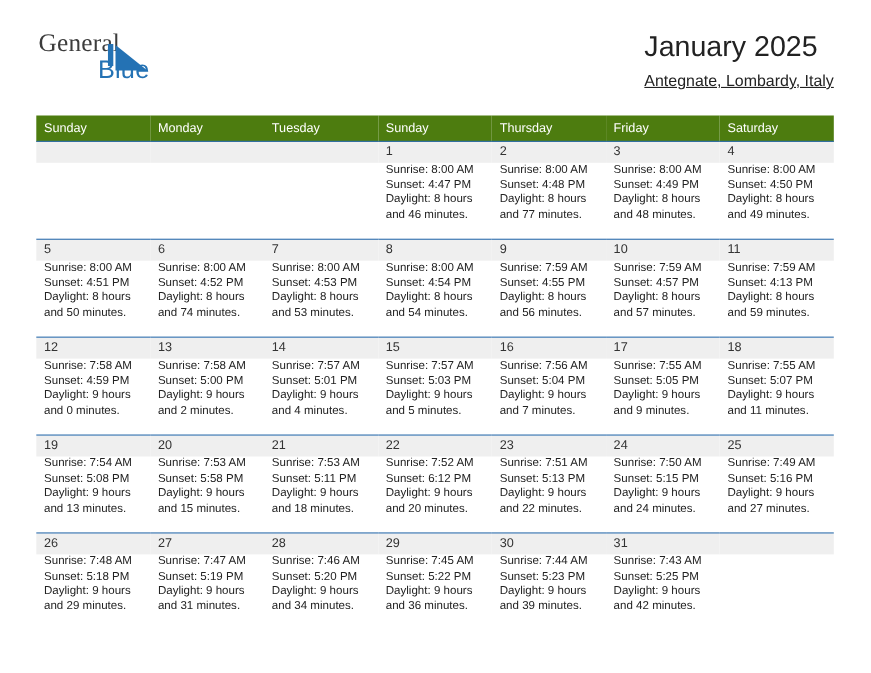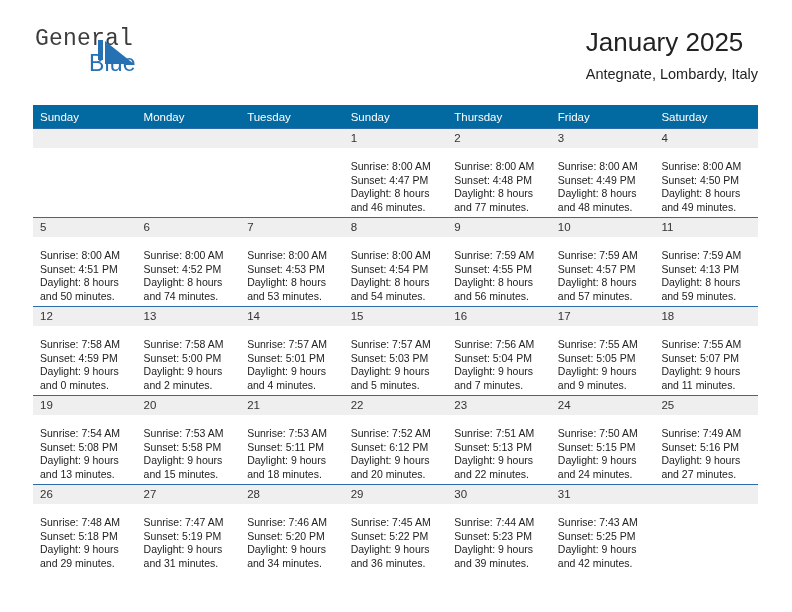--- a/index.html
+++ b/index.html
@@ -36,21 +36,21 @@
     width: 230px;
     height: 58px;
   }
   .logo-general {
     position: absolute;
     left: 2px;
     top: 0px;
     font-size: 23px;
     letter-spacing: 0.2px;
     color: #3c3c3c;
-    font-family: Liberation Mono, monospace;
+    font-family: Liberation Serif, serif;
   }
   .logo-blue {
     position: absolute;
     left: 56px;
     top: 24px;
     font-size: 23px;
     letter-spacing: 0.2px;
     color: #2472b4;
     font-family: "Liberation Sans", sans-serif;
   }
@@ -73,33 +73,34 @@
     color: #222222;
     line-height: 32px;
     white-space: nowrap;
   }
   .cal-sub {
     font-size: 14.5px;
     color: #222222;
     line-height: 20px;
     margin-top: 6px;
     white-space: nowrap;
+    text-decoration: underline;
   }
 
   
   .calendar {
     position: absolute;
     left: 33px;
     top: 105px;
     width: 725px;
     border-collapse: collapse;
     table-layout: fixed;
   }
   .calendar th {
-    background: #0369a1;
+    background: #4d7c0f;
     color: #ffffff;
     font-size: 11.5px;
     font-weight: normal;
     text-align: left;
     padding: 5px 0 5px 7px;
     height: 13px;
     border: none;
   }
   .calendar td {
     vertical-align: top;
@@ -116,21 +117,21 @@
     font-size: 11.5px;
     color: #333333;
     padding: 3px 0 3px 7px;
     height: 13px;
     line-height: 13px;
   }
   .daynum.empty {
     color: transparent;
   }
   .details {
-    padding: 12px 6px 0 7px;
+    padding: 0 6px 0 7px;
     font-size: 10.5px;
     line-height: 13.6px;
     color: #222222;
   }
   .details div {
     white-space: nowrap;
   }
 </style>
 </head>
 <body>

